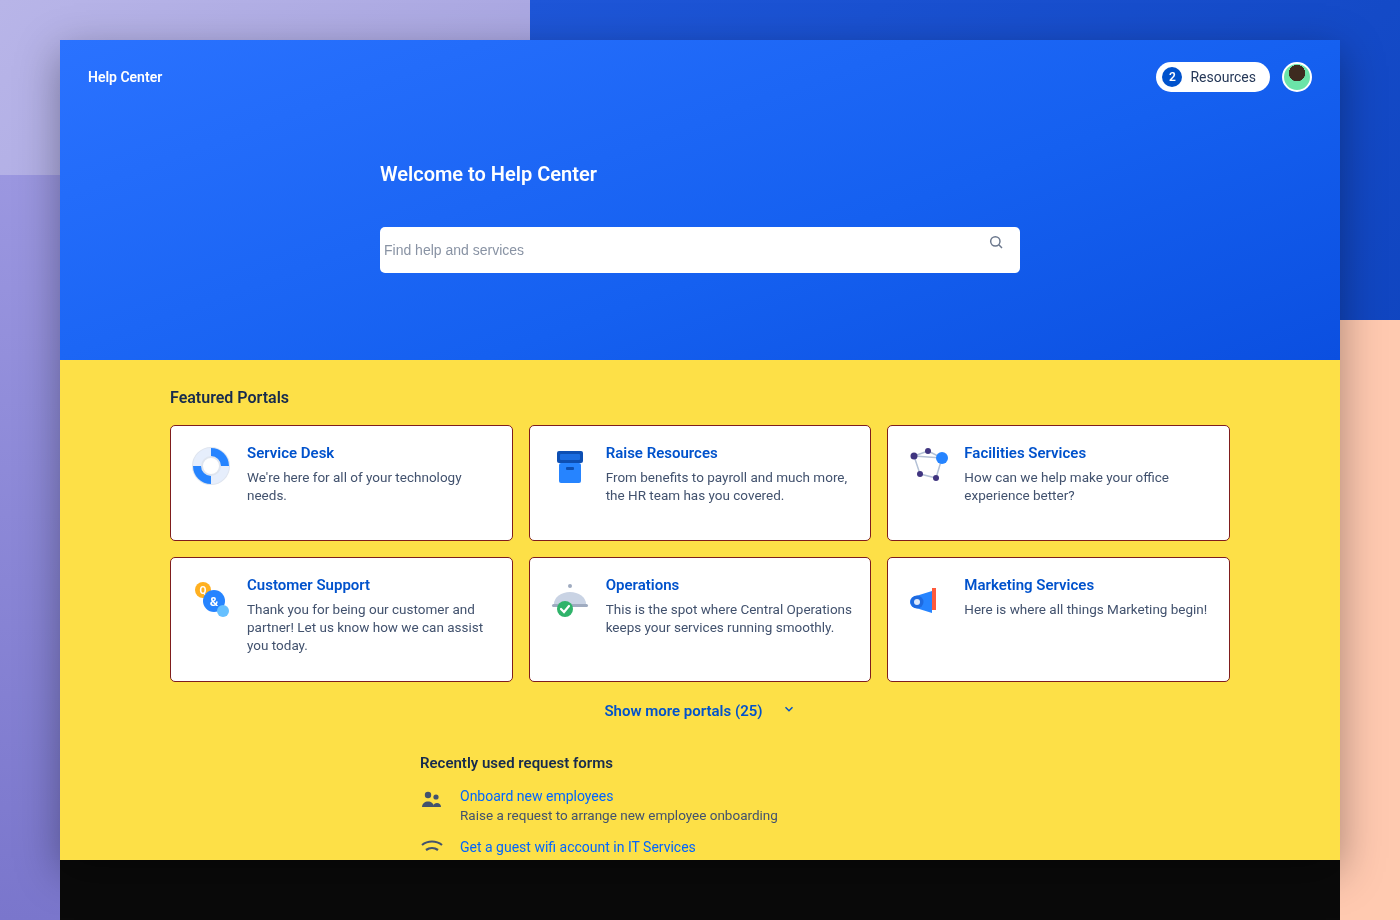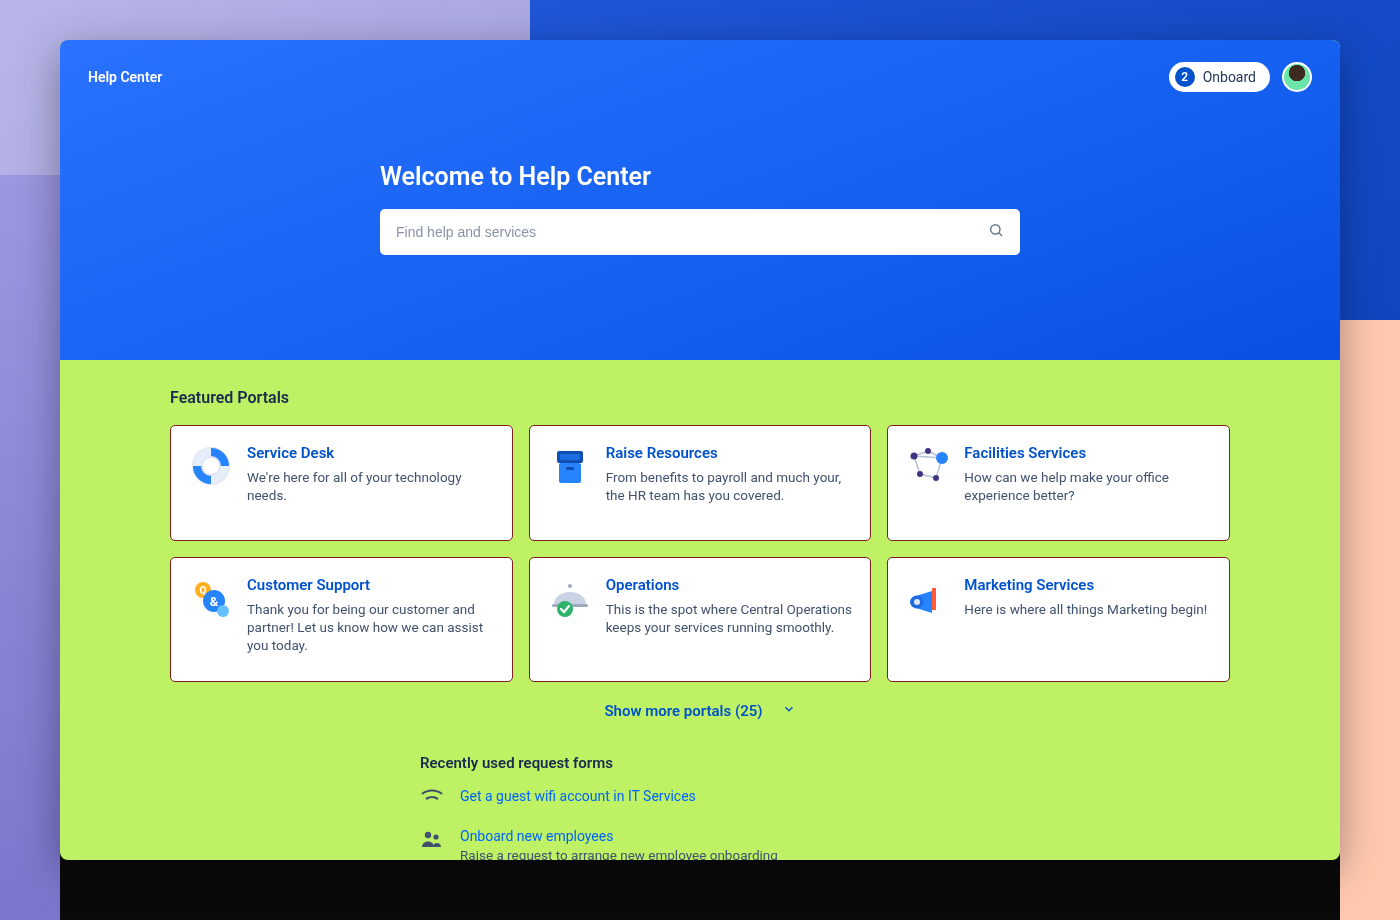--- a/index.html
+++ b/index.html
@@ -35,23 +35,23 @@
     right: 0; top: 320px;
     width: 60px; height: 600px;
     background: #ffc9b0;
   }
 
   
   .window {
     position: absolute;
     left: 60px; top: 40px;
     width: 1280px; height: 820px;
-    border-radius: 8px;
+    border-radius: 0;
     overflow: hidden;
-    background: #bef264;
+    background: #fde047;
     box-shadow: 0 12px 40px rgba(0,0,0,0.35);
   }
 
   .hero {
     height: 320px;
     background: linear-gradient(160deg, #2a72ff 0%, #1560f0 60%, #0b4fe0 100%);
     padding: 22px 28px 0 28px;
     position: relative;
   }
 
@@ -97,36 +97,37 @@
     background: radial-gradient(circle at 50% 35%, #3d2b1f 38%, #6be4a8 39%);
     cursor: pointer;
   }
 
   .hero-center {
     width: 640px;
     margin: 70px auto 0 auto;
   }
   .hero-title {
     color: #fff;
-    font-size: 25px;
-    font-weight: 600;
-    margin-bottom: 18px;
+    font-size: 20px;
+    font-weight: 600;
+    margin-bottom: 28px;
   }
   .search-wrap {
     position: relative;
   }
   .search-input {
     width: 100%;
     height: 46px;
     border: none;
     border-radius: 5px;
-    padding: 0 50px 0 16px;
+    padding: 0 50px 0 4px;
     font-size: 14px;
     color: #5e6c84;
     outline: none;
+    margin-top: 13px;
   }
   .search-input::placeholder { color: #8993a4; }
   .search-icon {
     position: absolute;
     right: 16px; top: 50%;
     transform: translateY(-50%);
     color: #6b778c;
   }
 
   .content {
@@ -227,21 +228,21 @@
 <div class="bg-peach"></div>
 
 <div class="window">
 
   <div class="hero">
     <div class="top-bar">
       <div class="brand">Help Center</div>
       <div class="top-right">
         <div class="requests-pill">
           <span class="requests-badge">2</span>
-          <span>Onboard</span>
+          <span>Resources</span>
         </div>
         <div class="avatar"></div>
       </div>
     </div>
 
     <div class="hero-center">
       <div class="hero-title">Welcome to Help Center</div>
       <div class="search-wrap">
         <input class="search-input" type="text" placeholder="Find help and services" style="">
         <span class="search-icon">
@@ -280,21 +281,21 @@
         <div class="portal-icon">
           <svg width="42" height="42" viewBox="0 0 42 42">
             <rect x="8" y="6" width="26" height="12" rx="2" fill="#0d4fb3"></rect>
             <rect x="11" y="9" width="20" height="6" rx="1" fill="#1b6de0"></rect>
             <rect x="10" y="18" width="22" height="20" rx="2" fill="#2684ff"></rect>
             <rect x="17" y="22" width="8" height="3" rx="1" fill="#0d4fb3"></rect>
           </svg>
         </div>
         <div>
           <div class="portal-title">Raise Resources</div>
-          <div class="portal-desc">From benefits to payroll and much your, the HR team has you covered.</div>
+          <div class="portal-desc">From benefits to payroll and much more, the HR team has you covered.</div>
         </div>
       </div>
 
       <div class="portal-card">
         <div class="portal-icon">
           <svg width="44" height="44" viewBox="0 0 44 44">
             <line x1="8" y1="12" x2="22" y2="7" stroke="#b4c1d6" stroke-width="1.5"></line>
             <line x1="22" y1="7" x2="36" y2="14" stroke="#b4c1d6" stroke-width="1.5"></line>
             <line x1="8" y1="12" x2="14" y2="30" stroke="#b4c1d6" stroke-width="1.5"></line>
             <line x1="36" y1="14" x2="30" y2="34" stroke="#b4c1d6" stroke-width="1.5"></line>
@@ -369,40 +370,40 @@
           <polyline points="6 9 12 15 18 9"></polyline>
         </svg>
       </span>
     </div>
 
     <div class="recent-section">
       <div class="recent-title">Recently used request forms</div>
 
       <div class="recent-item">
         <div class="recent-icon">
-          <svg width="24" height="20" viewBox="0 0 24 20" fill="none" stroke="#42526e" stroke-width="2.2">
-            <path d="M2 6 a16 16 0 0 1 20 0"></path>
-            <path d="M6 11 a10 10 0 0 1 12 0"></path>
-          </svg>
-        </div>
-        <div>
-          <a class="recent-link">Get a guest wifi account in IT Services</a>
-        </div>
-      </div>
-
-      <div class="recent-item">
-        <div class="recent-icon">
           <svg width="24" height="24" viewBox="0 0 24 24" fill="#42526e">
             <circle cx="8" cy="7" r="3.2"></circle>
             <circle cx="16" cy="9" r="2.6"></circle>
             <path d="M2 19 c0-3.5 3-5.5 6-5.5 s6 2 6 5.5 Z"></path>
             <path d="M13 19 c0-2.6 2-4 4-4 s4 1.4 4 4 Z"></path>
           </svg>
         </div>
         <div>
           <a class="recent-link">Onboard new employees</a>
           <div class="recent-desc">Raise a request to arrange new employee onboarding</div>
         </div>
       </div>
+
+      <div class="recent-item">
+        <div class="recent-icon">
+          <svg width="24" height="20" viewBox="0 0 24 20" fill="none" stroke="#42526e" stroke-width="2.2">
+            <path d="M2 6 a16 16 0 0 1 20 0"></path>
+            <path d="M6 11 a10 10 0 0 1 12 0"></path>
+          </svg>
+        </div>
+        <div>
+          <a class="recent-link">Get a guest wifi account in IT Services</a>
+        </div>
+      </div>
     </div>
   </div>
 
 </div>
 
 </body></html>

